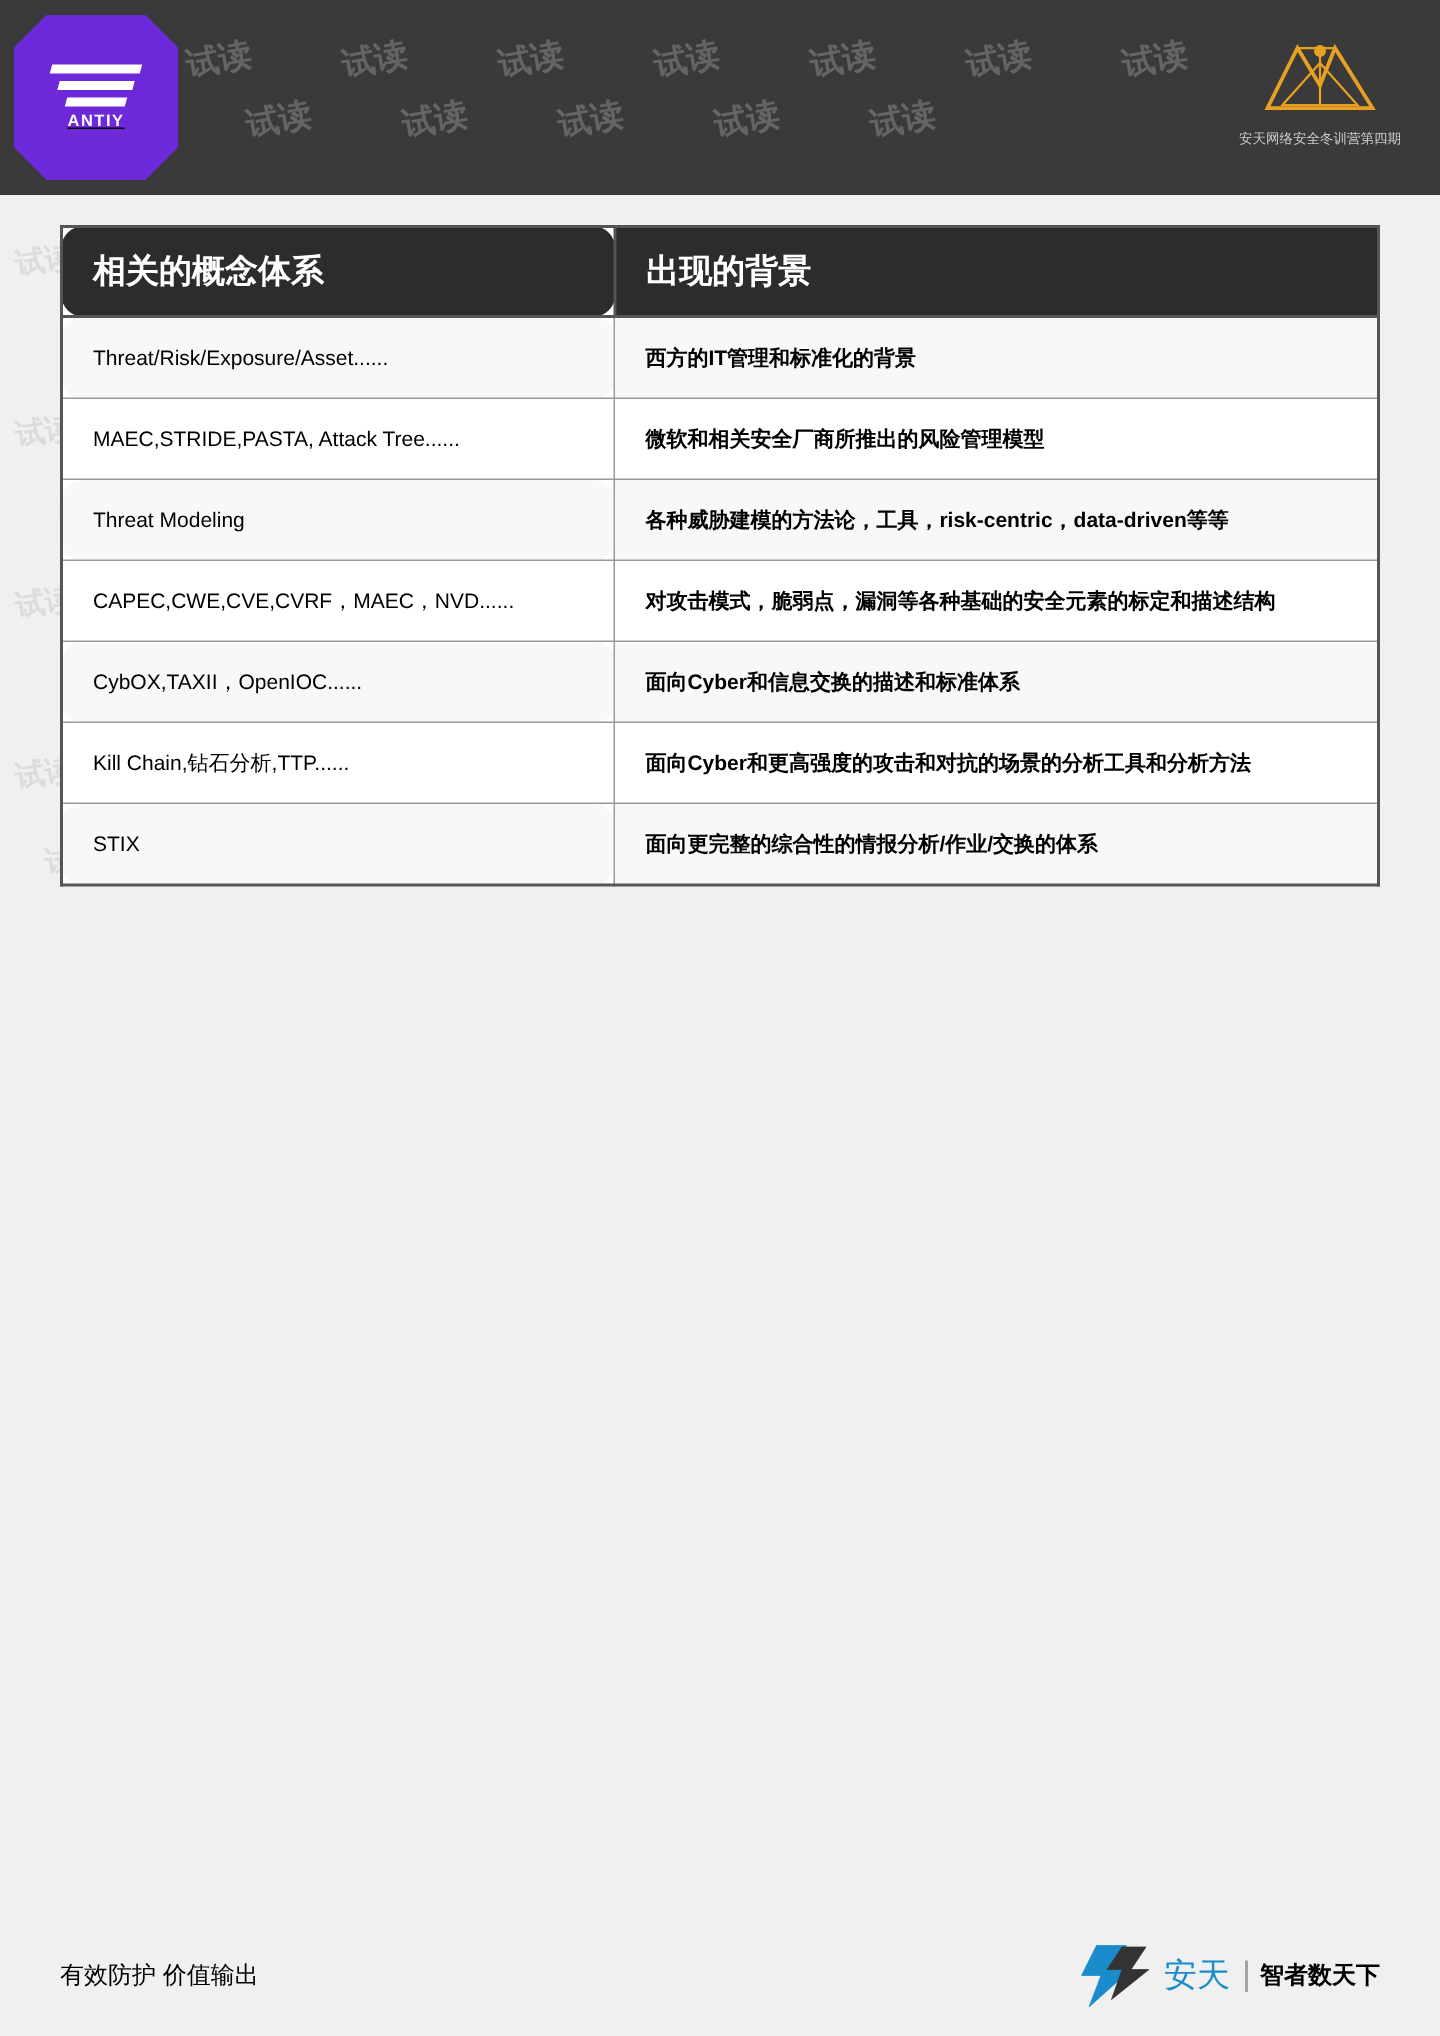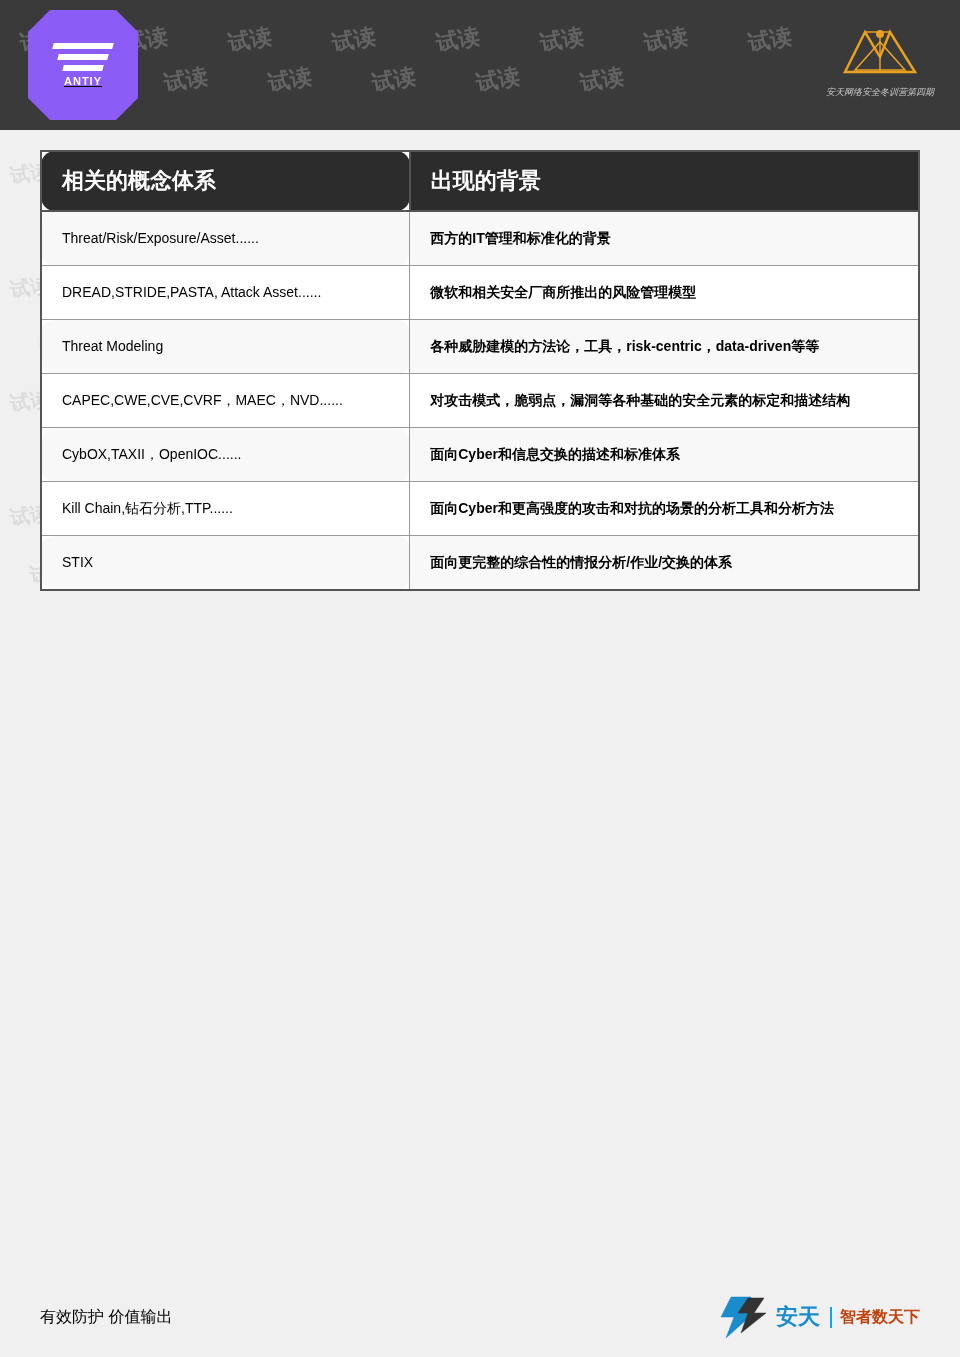--- a/index.html
+++ b/index.html
@@ -19,23 +19,23 @@
       background: #3a3a3a;
       position: relative;
       display: flex;
       align-items: center;
       overflow: hidden;
     }
 
     .header-logo {
       width: 110px;
       height: 110px;
-      background: #8b5cf6;
+      background: #6d28d9;
       clip-path: polygon(20% 0%, 80% 0%, 100% 20%, 100% 80%, 80% 100%, 20% 100%, 0% 80%, 0% 20%);
-      margin-left: 28px;
+      margin-left: 9px;
       display: flex;
       align-items: center;
       justify-content: center;
       position: relative;
       z-index: 2;
       text-decoration: underline;
     }
 
     .header-logo-inner {
       display: flex;
@@ -108,21 +108,20 @@
       flex-direction: column;
       align-items: center;
       justify-content: center;
     }
 
     .header-right-logo-text {
       color: #ccc;
       font-size: 9px;
       margin-top: 4px;
       text-align: center;
-      font-style: italic;
     }
 
     
     .body-watermarks {
       position: absolute;
       top: 130px;
       left: 0;
       right: 0;
       bottom: 0;
       pointer-events: none;
@@ -357,21 +356,21 @@
         <th class="col-left">相关的概念体系</th>
         <th class="col-right">出现的背景</th>
       </tr>
     </thead>
     <tbody id="table-body">
     <tr>
           <td class="col-left">Threat/Risk/Exposure/Asset......</td>
           <td class="col-right">西方的IT管理和标准化的背景</td>
         </tr>
         <tr>
-          <td class="col-left">DREAD,STRIDE,PASTA, Attack Asset......</td>
+          <td class="col-left">MAEC,STRIDE,PASTA, Attack Tree......</td>
           <td class="col-right">微软和相关安全厂商所推出的风险管理模型</td>
         </tr>
         <tr>
           <td class="col-left">Threat Modeling</td>
           <td class="col-right">各种威胁建模的方法论，工具，risk-centric，data-driven等等</td>
         </tr>
         <tr>
           <td class="col-left">CAPEC,CWE,CVE,CVRF，MAEC，NVD......</td>
           <td class="col-right">对攻击模式，脆弱点，漏洞等各种基础的安全元素的标定和描述结构</td>
         </tr>
@@ -393,19 +392,19 @@
 
 <div class="footer">
   <span class="footer-slogan">有效防护 价值输出</span>
   <div class="footer-logo">
 
     <svg width="55" height="45" viewBox="0 0 55 45">
       <polygon points="15,2 5,22 18,22 10,43 38,18 24,18 35,2" fill="#1a8ccc" stroke="#1a8ccc" stroke-width="0.5"></polygon>
       <polygon points="32,5 22,20 32,20 25,40 50,20 38,20 48,5" fill="#333" stroke="#333" stroke-width="0.5" transform="translate(0,-2)"></polygon>
     </svg>
     <div style="display:flex; flex-direction:column; line-height:1.2;">
-      <span style="color:#1a8ccc; font-size:22px; font-weight:bold;">安天</span>
+      <span style="color:#1a8ccc; font-size:22px; font-weight:normal;">安天</span>
     </div>
     <div style="display:flex; flex-direction:column; justify-content:center; margin-left:5px;">
-      <span style="color:#c2410c; font-size:16px; font-weight:bold; border-left:2px solid #0ea5e9; padding-left:8px;">智者数天下</span>
+      <span style="color:#000000; font-size:16px; font-weight:bold; border-left:2px solid #a3a3a3; padding-left:8px;">智者数天下</span>
     </div>
   </div>
 </div>
 
 </body></html>

